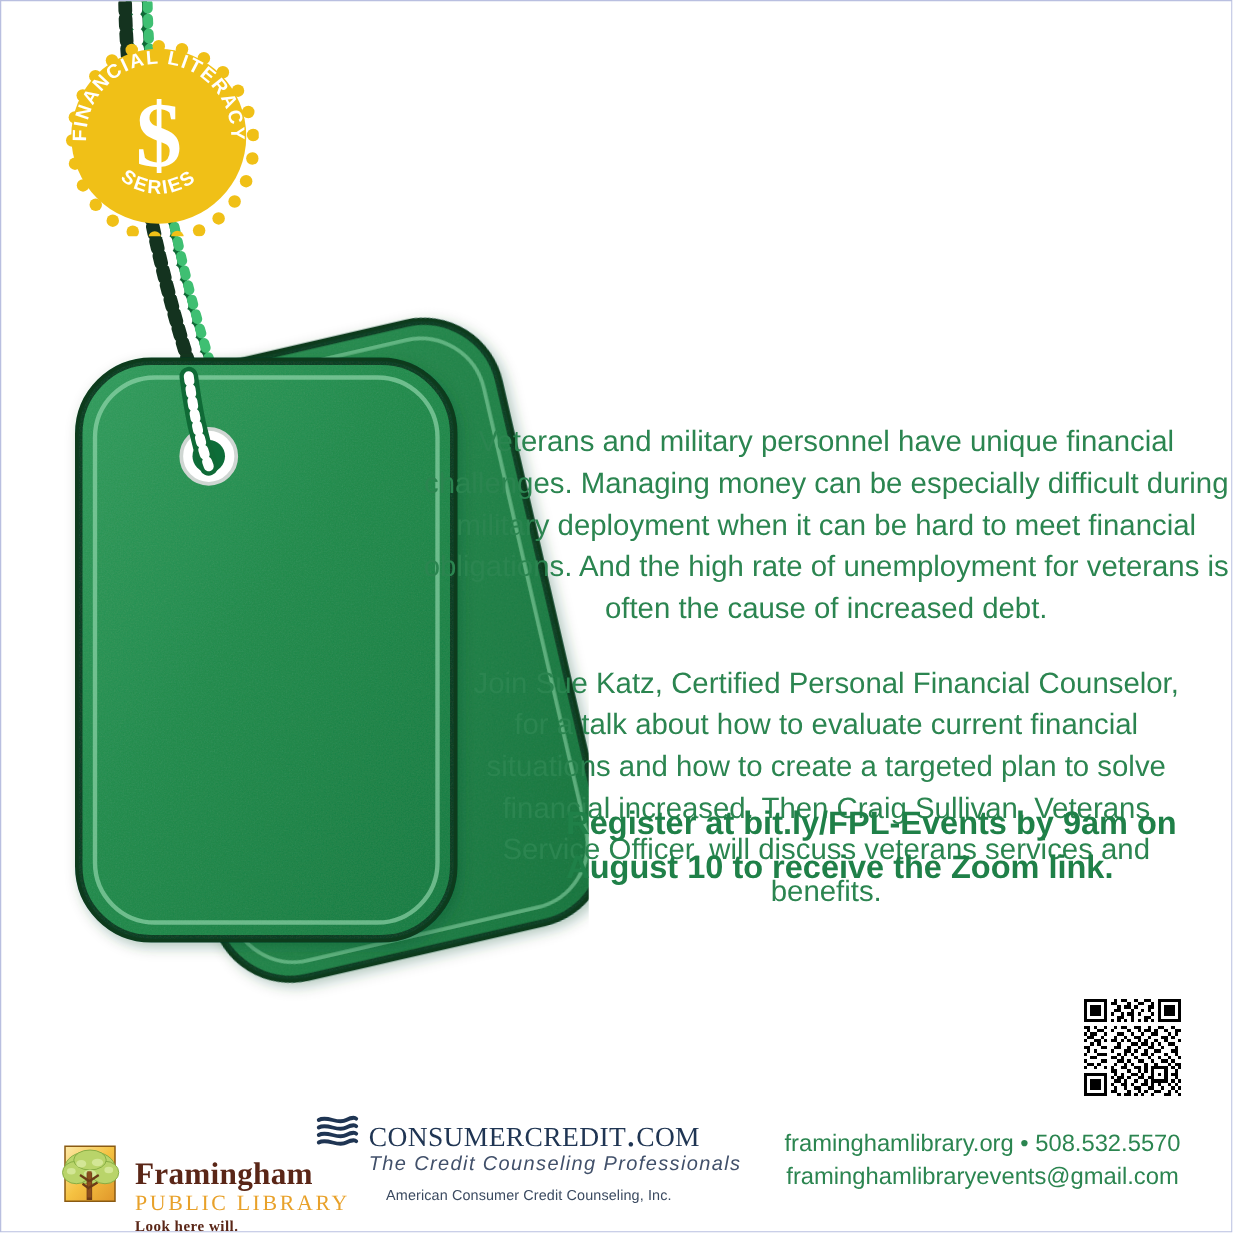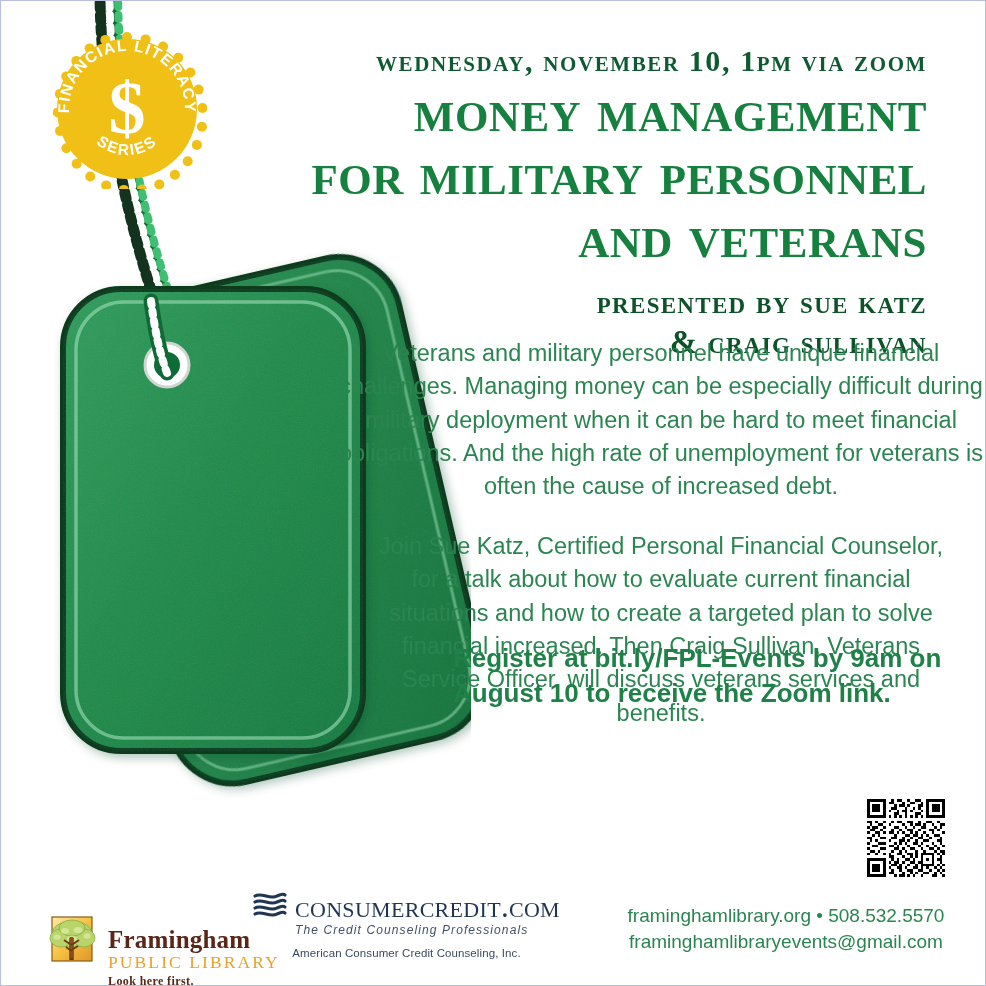--- a/index.html
+++ b/index.html
@@ -183,21 +183,21 @@
     font-size: 31px;
     color: #1f3553;
     font-variant: small-caps;
     text-transform: lowercase;
     letter-spacing: 0.3px;
     display: block;
   }
   .ccc-tag {
     font-family: "Liberation Sans", sans-serif;
     font-style: italic;
-    font-size: 12px;
+    font-size: 16px;
     color: #41506a;
     letter-spacing: 1.1px;
     display: block;
     margin-top: 2px;
   }
   .ccc-legal {
     font-family: "Liberation Sans", sans-serif;
     font-size: 11.5px;
     color: #3b4a60;
     margin-top: 11px;
@@ -320,28 +320,20 @@
       <text font-family="Liberation Sans, sans-serif" font-size="15.5" font-weight="bold" fill="#ffffff" letter-spacing="1.4">
         <textPath href="#arcTop" startOffset="50%" text-anchor="middle" id="badgeTopPath">FINANCIAL LITERACY</textPath>
       </text>
       <text font-family="Liberation Sans, sans-serif" font-size="15.5" font-weight="bold" fill="#ffffff" letter-spacing="1.8">
         <textPath href="#arcBottom" startOffset="50%" text-anchor="middle" id="badgeBottomPath">SERIES</textPath>
       </text>
       <text x="80" y="104" text-anchor="middle" font-family="Liberation Serif, serif" font-size="74" font-weight="bold" fill="#ffffff" id="badgeSymbol">$</text>
     </svg>
   </div>
 
-  <div class="header">
-    <p class="kicker">Wednesday, November 10, 1pm via Zoom</p>
-    <h1 class="title-line">Money Management</h1>
-    <h1 class="title-line">for Military Personnel</h1>
-    <h1 class="title-line">and Veterans</h1>
-    <p class="presenter first">Presented by Sue Katz</p>
-    <p class="presenter">&amp; Craig Sullivan</p>
-  </div>
 
   <div class="body-copy">
     <p class="para">Veterans and military personnel have unique financial challenges. Managing money can be especially difficult during military deployment when it can be hard to meet financial obligations. And the high rate of unemployment for veterans is often the cause of increased debt.</p>
     <p class="para second">Join Sue Katz, Certified Personal Financial Counselor, for a talk about how to evaluate current financial situations and how to create a targeted plan to solve financial increased. Then Craig Sullivan, Veterans Service Officer, will discuss veterans services and benefits.</p>
   </div>
 
   <div class="cta">Register at bit.ly/FPL-Events by 9am on August 10 to receive the Zoom link.</div>
 
   <div class="qr">
     <svg viewBox="0 0 29 29" shape-rendering="crispEdges" aria-hidden="true">
@@ -582,21 +574,21 @@
           <ellipse cx="42" cy="22" rx="3.5" ry="2.6"></ellipse>
         </g>
         <path d="M25.5,46 L25.5,24 M27.5,46 L27.5,24" stroke="#6b3b17" stroke-width="2.4"></path>
         <path d="M26.5,44 L26.5,23" stroke="#8a4e1e" stroke-width="3.4"></path>
         <path d="M26.5,31 L19,26 M26.5,31 L34,26 M26.5,37 L21,33 M26.5,36 L33,32" stroke="#6b3b17" stroke-width="1.8" fill="none"></path>
       </svg>
     </div>
     <div class="fpl-words">
       <span class="fpl-name">Framingham</span>
       <span class="fpl-sub">PUBLIC LIBRARY</span>
-      <span class="fpl-tag">Look here first.</span>
+      <span class="fpl-tag">Look here will.</span>
     </div>
   </div>
 
   <div class="footer-ccc">
     <div class="ccc-row">
       <div class="ccc-mark">
         <svg viewBox="0 0 34 28" aria-hidden="true">
           <g stroke="#1f3553" stroke-width="3.1" fill="none" stroke-linecap="round">
             <path d="M2,5 C9,1 17,9 24,5 C28,3 31,3 32,4"></path>
             <path d="M2,11 C9,7 17,15 24,11 C28,9 31,9 32,10"></path>

